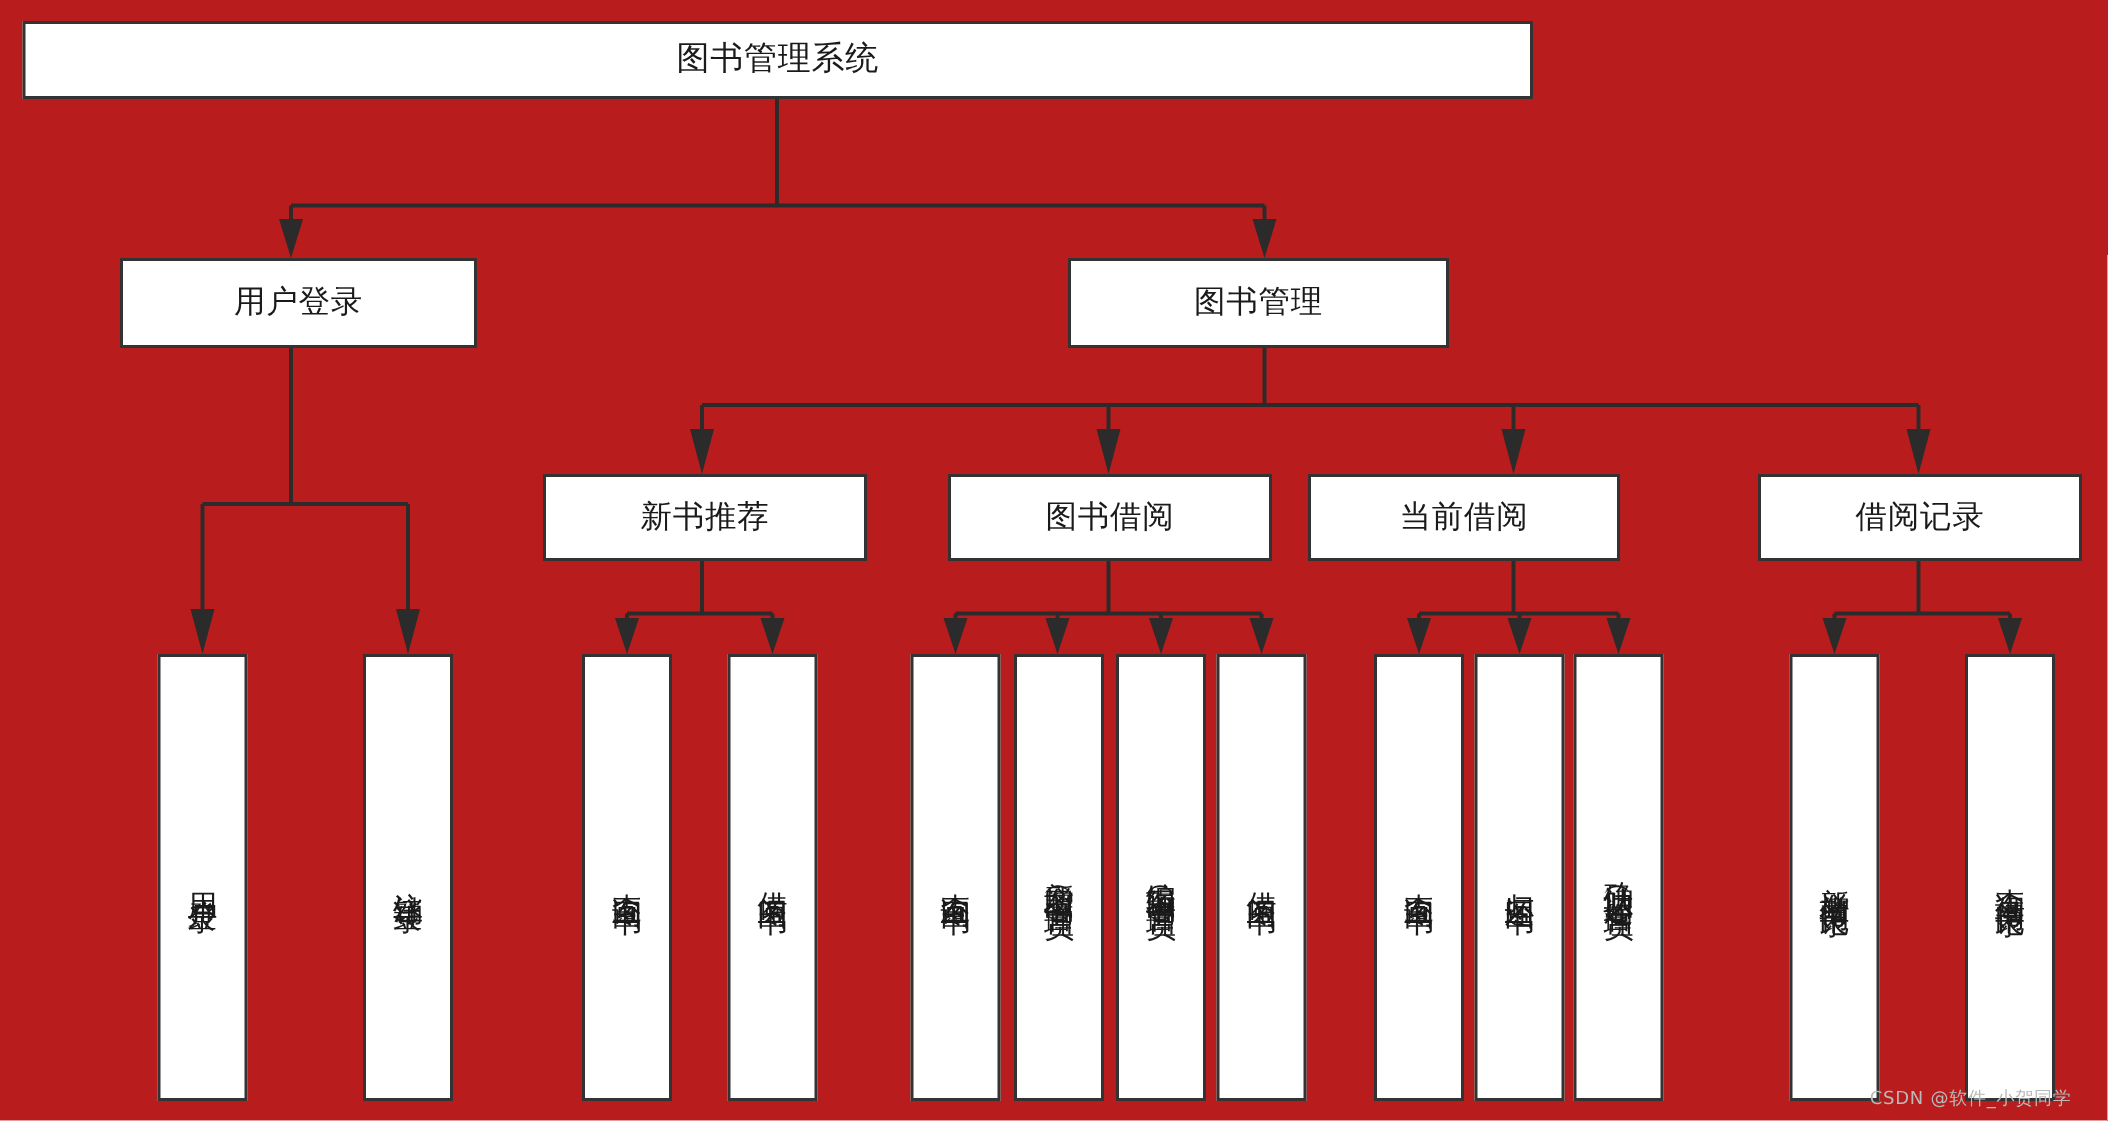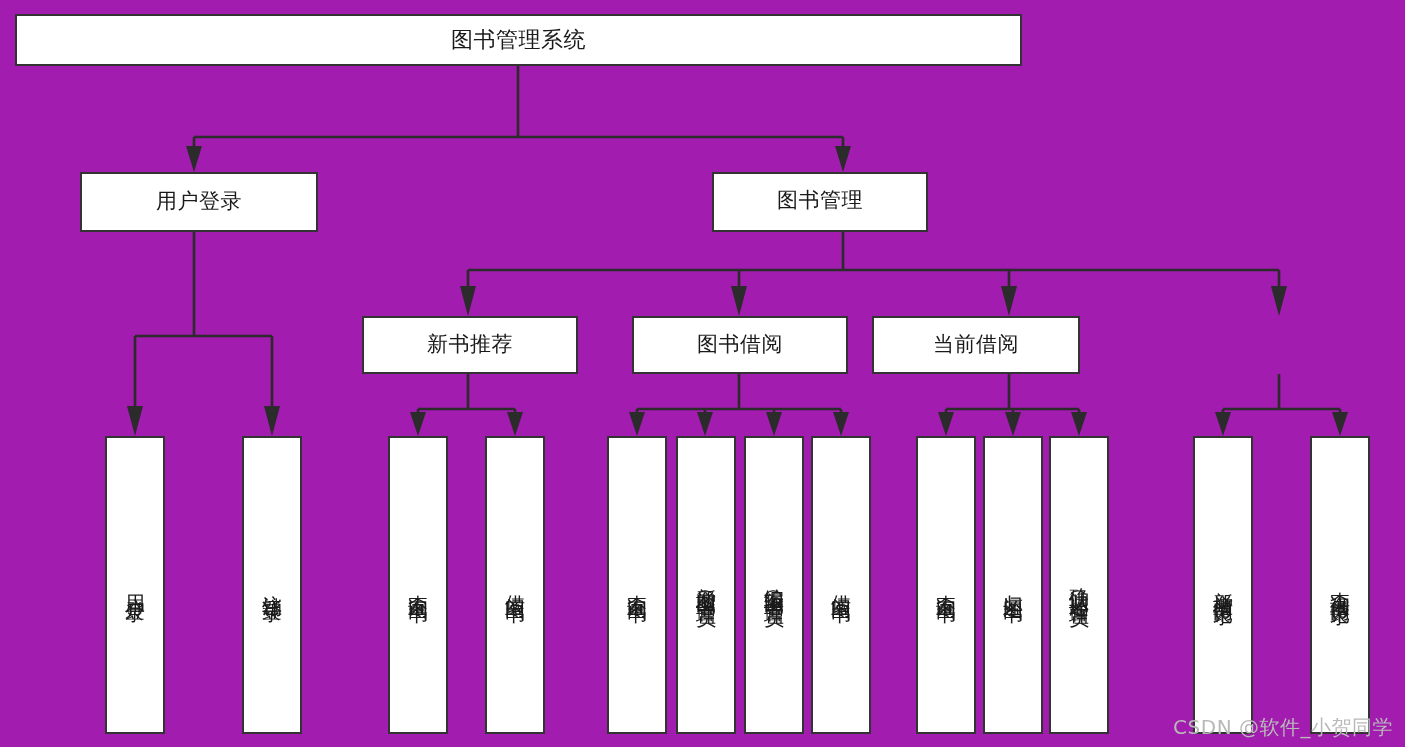--- a/index.html
+++ b/index.html
@@ -7,21 +7,21 @@
     padding: 0;
     background: #ffffff;
   }
   body {
     font-family: "DejaVu Sans", "Liberation Sans", sans-serif;
   }
   #canvas {
     position: relative;
     width: 1405px;
     height: 747px;
-    background: #a21caf;
+    background: #b91c1c;
     overflow: hidden;
   }
   .node {
     position: absolute;
     box-sizing: border-box;
     border: 2.5px solid #333333;
     background: #ffffff;
     display: flex;
     align-items: center;
     justify-content: center;
@@ -60,23 +60,23 @@
   .wire {
     stroke: #2b2b2b;
     stroke-width: 2.6;
     fill: none;
   }
   .arrowhead {
     fill: #2b2b2b;
   }
   #watermark {
     position: absolute;
-    right: 12px;
+    right: 24px;
     bottom: 6px;
-    font-size: 20px;
+    font-size: 12px;
     color: #b9b9b9;
     letter-spacing: 0.5px;
     white-space: nowrap;
   }
 </style>
 </head>
 <body>
 
 <div id="canvas">
 
@@ -147,36 +147,39 @@
   </svg>
 
   <div class="node horiz root" style="left:15px; top:14px; width:1007px; height:52px;">
     <span>图书管理系统</span>
   </div>
 
   <div class="node horiz" style="left:80px; top:172px; width:238px; height:60px;">
     <span>用户登录</span>
   </div>
 
-  <div class="node horiz" style="left:712px; top:172px; width:216px; height:60px;font-family:Liberation Mono, monospace;">
+  <div class="node horiz" style="left:712px; top:172px; width:254px; height:60px;">
     <span>图书管理</span>
   </div>
 
   <div class="node horiz" style="left:362px; top:316px; width:216px; height:58px;justify-content:center;">
     <span>新书推荐</span>
   </div>
 
   <div class="node horiz" style="left:632px; top:316px; width:216px; height:58px;justify-content:center;">
     <span>图书借阅</span>
   </div>
 
   <div class="node horiz" style="left:872px; top:316px; width:208px; height:58px;">
     <span>当前借阅</span>
   </div>
 
+  <div class="node horiz" style="left:1172px; top:316px; width:216px; height:58px;">
+    <span>借阅记录</span>
+  </div>
 
   <div class="node leaf" style="left:105px; top:436px; width:60px; height:298px;">
     <span class="leaf-text">用户登录</span>
   </div>
 
   <div class="node leaf" style="left:242px; top:436px; width:60px; height:298px;">
     <span class="leaf-text">注销登录</span>
   </div>
 
   <div class="node leaf" style="left:388px; top:436px; width:60px; height:298px;">

